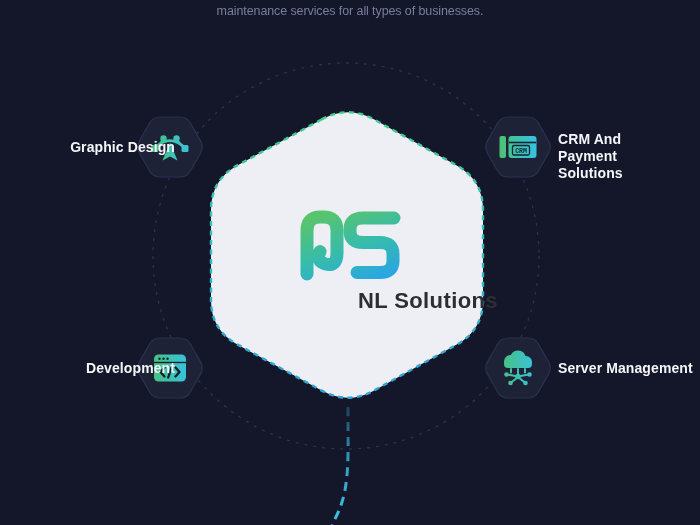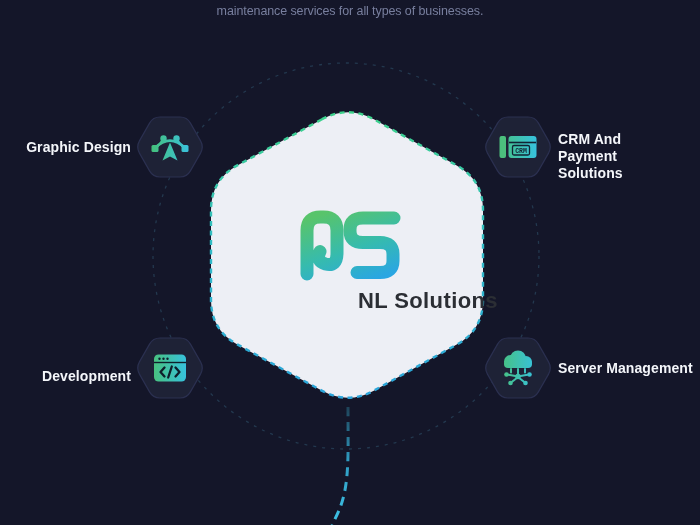--- a/index.html
+++ b/index.html
@@ -16,21 +16,21 @@
   }
   .tile{
     width:72px;height:66px;z-index:2;
   }
   .tile svg.tile-bg{position:absolute;left:0;top:0;}
   .tile svg.glyph{position:absolute;left:0;top:0;right:0;bottom:0;margin:auto;}
   .svc-label{
     color:#f4f6fa;font-size:14px;font-weight:700;line-height:17px;z-index:3;
     letter-spacing:0.1px;
   }
-  .svc-label.right-align{text-align:right;}
+  .svc-label.right-align{text-align:right;padding-left:44px;}
   .svc-label.nowrap{white-space:nowrap;}
   .brand-name{
     left:198px;top:288px;width:300px;text-align:right;
     color:#2b2e34;font-size:22px;font-weight:600;letter-spacing:0.4px;z-index:2;
   }
   #monogram{left:297px;top:209px;z-index:2;position:absolute;}
 </style>
 </head>
 <body>
 
@@ -128,21 +128,21 @@
       </linearGradient>
     </defs>
     <rect x="2" y="2.5" width="32" height="27" rx="4.5" fill="url(#devGrad)"></rect>
     <circle cx="7.5" cy="6.8" r="1.2" fill="#10202c"></circle>
     <circle cx="11.5" cy="6.8" r="1.2" fill="#10202c"></circle>
     <circle cx="15.5" cy="6.8" r="1.2" fill="#10202c"></circle>
     <line x1="2" y1="10.5" x2="34" y2="10.5" stroke="#10202c" stroke-width="1.4"></line>
     <path d="M 12.5 15.5 L 8.5 20 L 12.5 24.5 M 23.5 15.5 L 27.5 20 L 23.5 24.5 M 19.8 14.5 L 16.2 25.5" fill="none" stroke="#0f1f2b" stroke-width="2.3" stroke-linecap="round" stroke-linejoin="round"></path>
   </svg>
 </div>
-<div class="abs svc-label right-align" style="left:0;top:360px;width:131px;margin-top:8px;">Development</div>
+<div class="abs svc-label right-align" style="left:0;top:360px;width:131px;">Development</div>
 
 <div class="abs tile" style="left:482px;top:335px;">
   <svg class="tile-bg" width="72" height="66" viewBox="0 0 72 66">
     <path d="M 66.55 26.9 Q 70 33 66.55 39.1 L 56.4 56.9 Q 53 63 46 63 L 26 63 Q 19 63 15.55 56.9 L 5.45 39.1 Q 2 33 5.45 26.9 L 15.55 9.1 Q 19 3 26 3 L 46 3 Q 53 3 56.45 9.1 Z" fill="#1e2236" stroke="#2b3050" stroke-width="1.2"></path>
   </svg>
   <svg class="glyph" width="38" height="36" viewBox="0 0 38 36">
     <defs>
       <linearGradient id="srvGrad" gradientUnits="userSpaceOnUse" x1="0" y1="0" x2="38" y2="0">
         <stop offset="0" stop-color="#49c17a"></stop>
           <stop offset="1" stop-color="#36c2e2"></stop>

